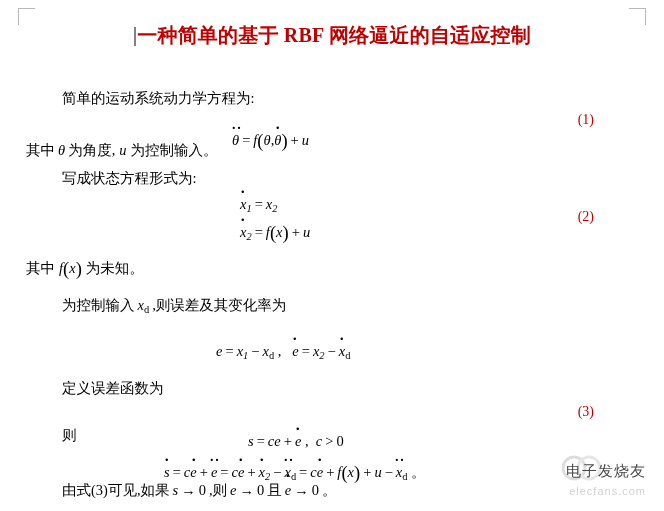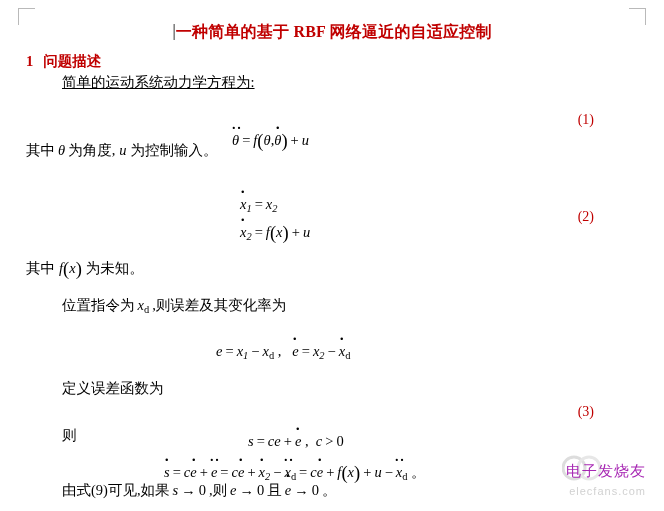--- a/index.html
+++ b/index.html
@@ -32,21 +32,21 @@
   .mark.tl { left: 18px;  top: 8px;  width: 16px; height: 16px; border-left-width: 1px; border-top-width: 1px; }
   .mark.tr { right: 18px; top: 8px;  width: 16px; height: 16px; border-right-width: 1px; border-top-width: 1px; }
 
   .title {
     position: absolute;
     left: 0; right: 0;
     top: 22px;
     text-align: center;
     color: #c00000;
     font-weight: bold;
-    font-size: 16px;
+    font-size: 20px;
     font-family: "Liberation Serif", serif;
     letter-spacing: 0.2px;
   }
   .title .bar {
     display: inline-block;
     color: #000;
     font-weight: normal;
     transform: translateY(-1px);
   }
   .section {
@@ -117,21 +117,21 @@
     width: 118px;
     height: 46px;
     opacity: 0.95;
     pointer-events: none;
   }
   .wm-cn {
     position: absolute;
     right: 10px;
     bottom: 24px;
     font-size: 15px;
-    color: #a21caf;
+    color: #404040;
     font-family: Liberation Serif, serif;
     letter-spacing: 1px;
   }
   .wm-en {
     position: absolute;
     right: 10px;
     bottom: 8px;
     font-size: 11px;
     color: #cfcfcf;
     font-family: Liberation Sans, sans-serif;
@@ -150,71 +150,69 @@
 
 <div class="page">
 
   <div class="mark tl"></div>
   <div class="mark tr"></div>
 
   <div class="title">
     <span class="bar">|</span><span>一种简单的基于 RBF 网络逼近的自适应控制</span>
   </div>
 
-  <div class="section">
-    <span class="num">1</span><span>问题描述</span>
-  </div>
-
-  <div class="para indent" style="top:72px;text-decoration:underline;">简单的运动系统动力学方程为:</div>
+
+  <div class="para indent" style="top:88px;">简单的运动系统动力学方程为:</div>
 
   <div class="eq" style="left:232px; top:110px;margin-top:20px;">
     <span class="dot2"><i class="v">θ</i></span><span class="op">=</span><i class="v">f</i><span class="paren">(</span><i class="v">θ</i>,<span class="dot1"><i class="v">θ</i></span><span class="paren">)</span><span class="op">+</span><i class="v">u</i>
   </div>
   <div class="eqnum" style="top:112px;">(1)</div>
 
   <div class="para flush" style="top:140px;">
     <span>其中</span><i class="v" style="margin:0 3px;">θ</i><span>为角度,</span><i class="v" style="margin:0 4px;">u</i><span>为控制输入。</span>
   </div>
 
+  <div class="para indent" style="top:168px;">写成状态方程形式为:</div>
 
   <div class="eq" style="left:240px; top:196px;">
     <span class="dot1"><i class="v">x</i></span><span class="sub">1</span><span class="op">=</span><i class="v">x</i><span class="sub">2</span>
   </div>
   <div class="eq" style="left:240px; top:222px;">
     <span class="dot1"><i class="v">x</i></span><span class="sub">2</span><span class="op">=</span><i class="v">f</i><span class="paren">(</span><i class="v">x</i><span class="paren">)</span><span class="op">+</span><i class="v">u</i>
   </div>
   <div class="eqnum" style="top:209px;">(2)</div>
 
   <div class="para flush" style="top:255px;">
     <span>其中</span><span style="margin:0 4px;"><i class="v">f</i><span class="paren">(</span><i class="v">x</i><span class="paren">)</span></span><span>为未知。</span>
   </div>
 
   <div class="para indent" style="top:295px;">
-    <span>位置指令为</span><span style="margin:12px 3px;"><i class="v">x</i><span class="subr">d</span></span><span>,则误差及其变化率为</span>
+    <span>为控制输入</span><span style="margin:12px 3px;"><i class="v">x</i><span class="subr">d</span></span><span>,则误差及其变化率为</span>
   </div>
 
   <div class="eq" style="left:216px; top:343px;">
     <i class="v">e</i><span class="op">=</span><i class="v">x</i><span class="sub">1</span><span class="op">−</span><i class="v">x</i><span class="subr">d</span>&nbsp;,&nbsp;&nbsp;&nbsp;<span class="dot1"><i class="v">e</i></span><span class="op">=</span><i class="v">x</i><span class="sub">2</span><span class="op">−</span><span class="dot1"><i class="v">x</i></span><span class="subr">d</span>
   </div>
 
   <div class="para indent" style="top:378px;">定义误差函数为</div>
 
   <div class="eq" style="left:248px; top:403px;margin-top:30px;">
     <i class="v">s</i><span class="op">=</span><i class="v">ce</i><span class="op">+</span><span class="dot1"><i class="v">e</i></span>&nbsp;,&nbsp;&nbsp;<i class="v">c</i><span class="op">&gt;</span>0
   </div>
   <div class="eqnum" style="top:404px;">(3)</div>
 
   <div class="para indent" style="top:425px;">则</div>
 
   <div class="eq" style="left:164px; top:462px;">
     <span class="dot1"><i class="v">s</i></span><span class="op">=</span><i class="v">c</i><span class="dot1"><i class="v">e</i></span><span class="op">+</span><span class="dot2"><i class="v">e</i></span><span class="op">=</span><i class="v">c</i><span class="dot1"><i class="v">e</i></span><span class="op">+</span><span class="dot1"><i class="v">x</i></span><span class="sub">2</span><span class="op">−</span><span class="dot2"><i class="v">x</i></span><span class="subr">d</span><span class="op">=</span><i class="v">c</i><span class="dot1"><i class="v">e</i></span><span class="op">+</span><i class="v">f</i><span class="paren">(</span><i class="v">x</i><span class="paren">)</span><span class="op">+</span><i class="v">u</i><span class="op">−</span><span class="dot2"><i class="v">x</i></span><span class="subr">d</span>&nbsp;。
   </div>
 
   <div class="para indent" style="top:480px;">
-    <span>由式(9)可见,如果</span><span style="margin:16px 3px;text-align:right;"><i class="v">s</i><span class="op">→</span>0</span><span>,则</span><span style="margin:0 3px;"><i class="v">e</i><span class="op">→</span>0</span><span>且</span><span style="margin:14px 3px;"><span class="dot1"><i class="v">e</i></span><span class="op">→</span>0</span><span>。</span>
+    <span>由式(3)可见,如果</span><span style="margin:16px 3px;text-align:right;"><i class="v">s</i><span class="op">→</span>0</span><span>,则</span><span style="margin:0 3px;"><i class="v">e</i><span class="op">→</span>0</span><span>且</span><span style="margin:14px 3px;"><span class="dot1"><i class="v">e</i></span><span class="op">→</span>0</span><span>。</span>
   </div>
 
   <div class="watermark">
     <svg class="wm-circles" viewBox="0 0 42 34">
       <circle cx="12" cy="17" r="11" fill="none" stroke="#dcdcdc" stroke-width="3"></circle>
       <circle cx="27" cy="17" r="11" fill="none" stroke="#e6e6e6" stroke-width="3"></circle>
     </svg>
     <div class="wm-cn">电子发烧友</div>
     <div class="wm-en">elecfans.com</div>
   </div>

